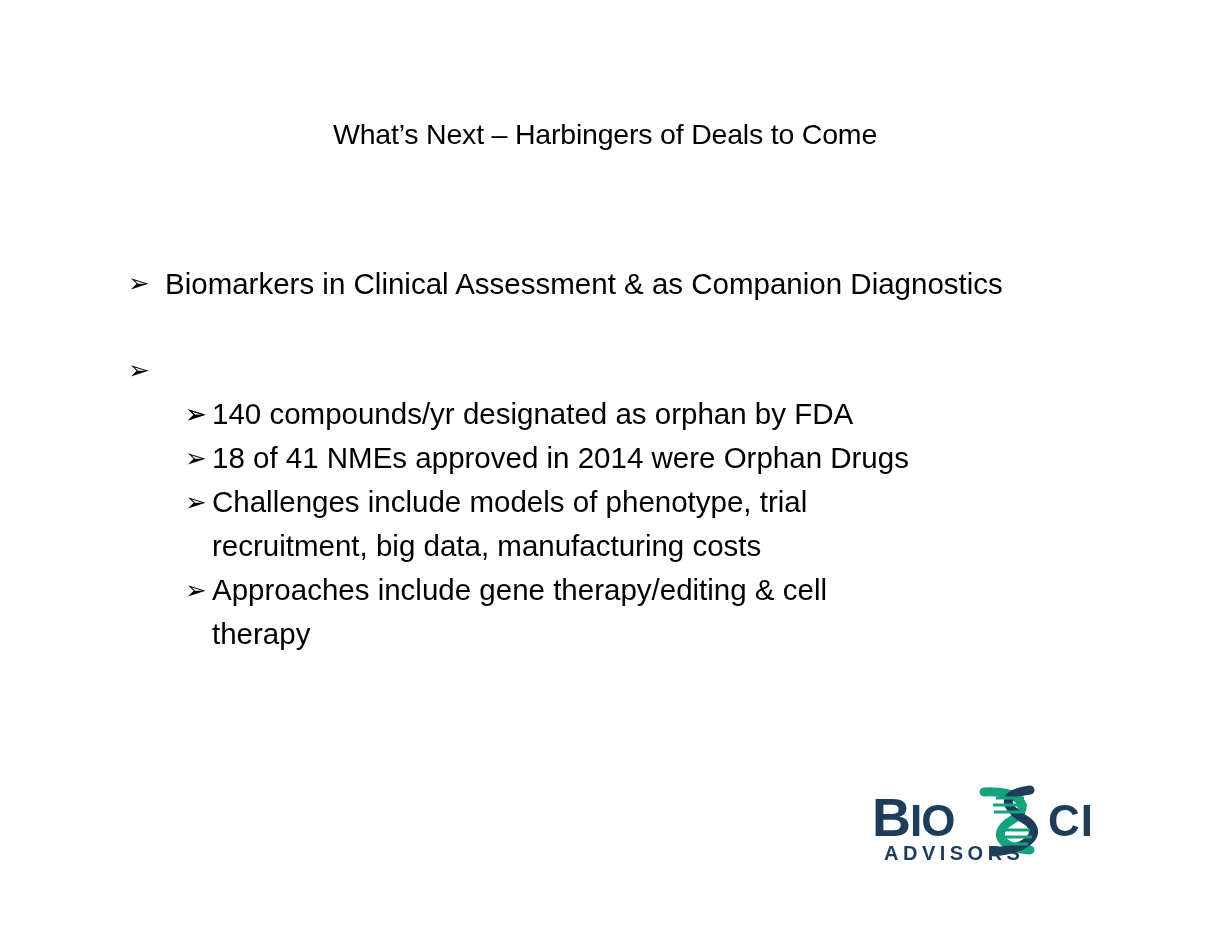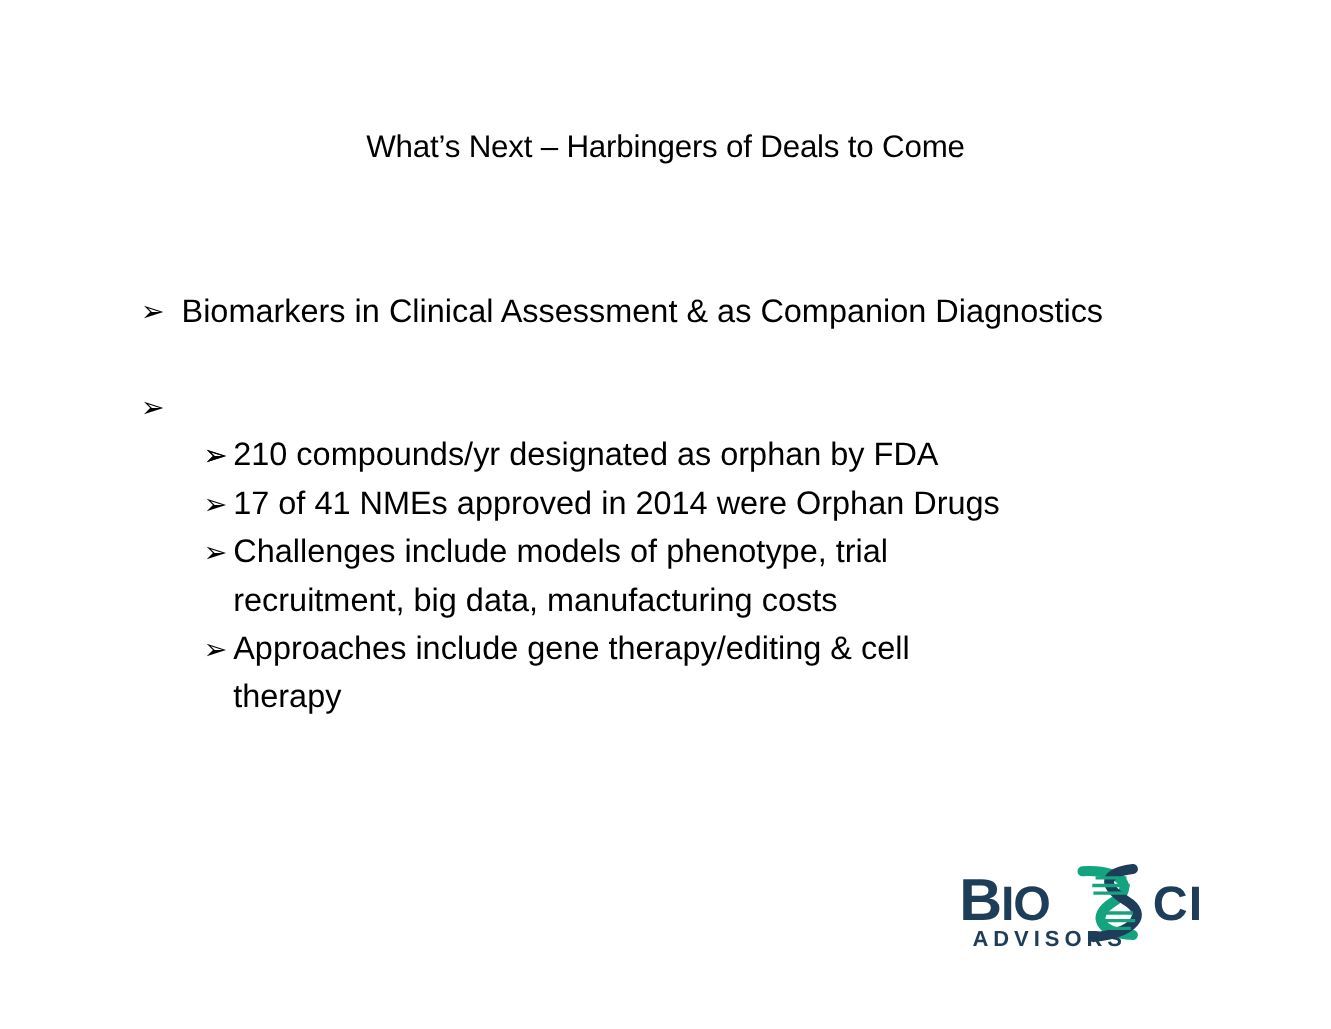--- a/index.html
+++ b/index.html
@@ -125,26 +125,26 @@
     </div>
 
     <div class="l2-list">
 
       <div class="l2-item">
         <span class="arrow">➢</span>
       </div>
 
       <div class="l2-item">
         <span class="arrow">➢</span>
-        <span class="l2-text">210 compounds/yr designated as orphan by FDA</span>
+        <span class="l2-text">140 compounds/yr designated as orphan by FDA</span>
       </div>
 
       <div class="l2-item">
         <span class="arrow">➢</span>
-        <span class="l2-text">17 of 41 NMEs approved in 2014 were Orphan Drugs</span>
+        <span class="l2-text">18 of 41 NMEs approved in 2014 were Orphan Drugs</span>
       </div>
 
       <div class="l2-item">
         <span class="arrow">➢</span>
         <span class="l2-text">Challenges include models of phenotype, trial</span>
         <span class="l2-cont">recruitment, big data, manufacturing costs</span>
       </div>
 
       <div class="l2-item">
         <span class="arrow">➢</span>

